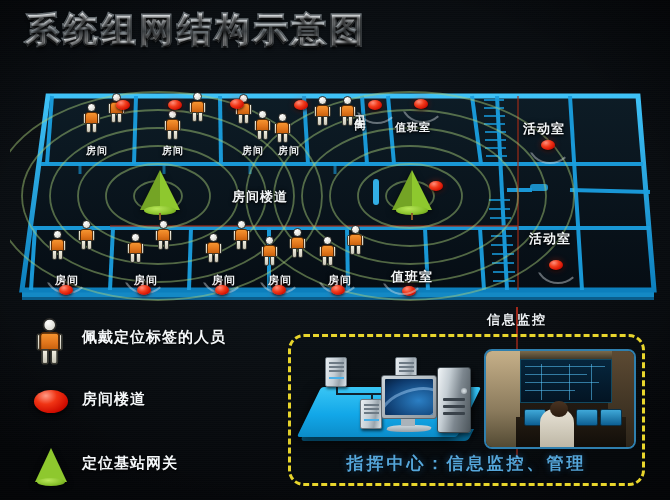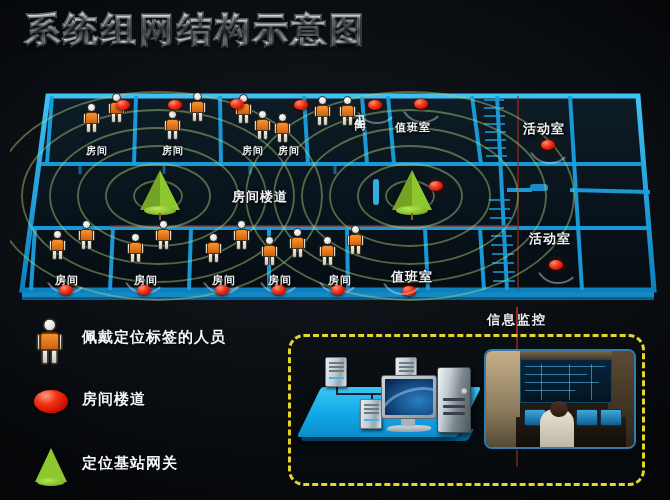--- a/index.html
+++ b/index.html
@@ -587,15 +587,16 @@
         <i style="left:70px;top:4px;width:1px;height:36px;"></i>
       </div>
       <div class="ph-desk"></div>
       <div class="ph-mon" style="left:38px;"></div>
       <div class="ph-mon" style="left:90px;"></div>
       <div class="ph-mon" style="left:114px;"></div>
       <div class="ph-person"></div>
       <div class="ph-head"></div>
     </div>
 
+    <div id="cc-text">指挥中心：信息监控、管理</div>
   </div>
 
 </div>
 
 </body></html>

